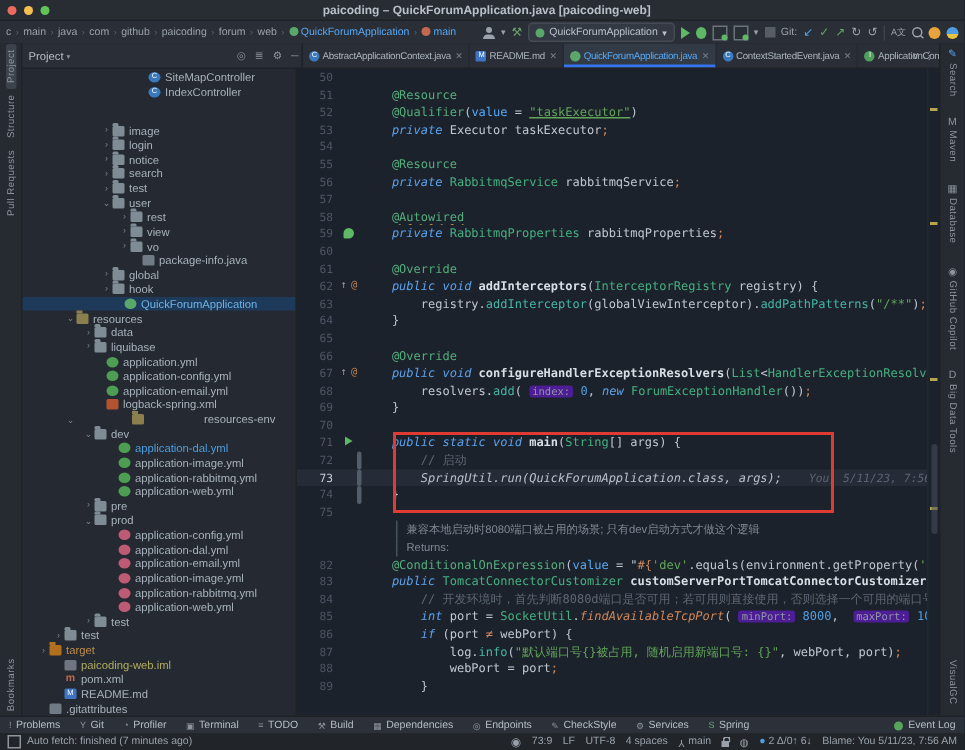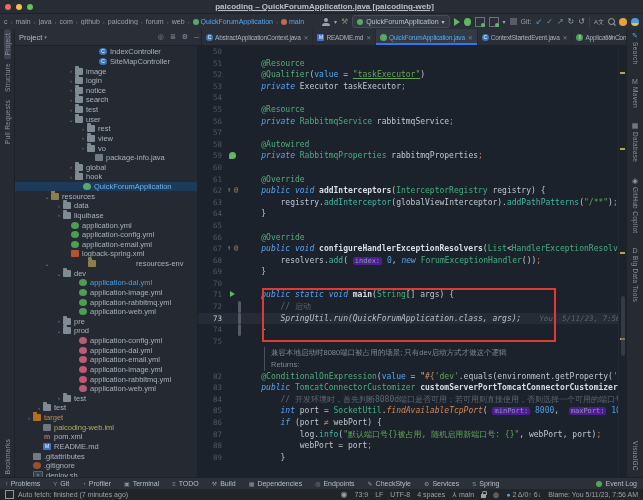--- a/index.html
+++ b/index.html
@@ -1,20 +1,20 @@
 <!DOCTYPE html>
 <html><head>
 <meta charset="utf-8">
 <style>
   html,body{margin:0;padding:0;}
   body{width:643px;height:500px;position:relative;background:#1d232c;font-family:"Liberation Sans",sans-serif;overflow:hidden;-webkit-font-smoothing:antialiased;}
   
   #titlebar{height:13px;background:#282c33;border-bottom:1px solid #1e2227;display:flex;align-items:center;position:relative;}
   .tl{width:6px;height:6px;border-radius:50%;margin-left:5px;display:inline-block;}
-  #title-text{position:absolute;left:6px;right:0;text-align:center;font-size:8px;font-weight:bold;color:#b9c0c9;line-height:13px;text-decoration:underline;}
+  #title-text{position:absolute;left:6px;right:0;text-align:center;font-size:8px;font-weight:bold;color:#b9c0c9;line-height:13px;}
   
   #navbar{height:15px;background:#2a2e36;border-bottom:1px solid #1e2227;display:flex;align-items:center;justify-content:space-between;padding:0 4px;}
   #breadcrumbs{display:flex;align-items:center;gap:2px;font-size:7px;color:#9aa3ad;white-space:nowrap;overflow:hidden;}
   .crumb-sep{color:#5d6670;font-size:6px;padding:0 1px;}
   .crumb.hl{color:#56a8f5;}
   .dot{width:6px;height:6px;border-radius:50%;display:inline-block;margin-right:2px;vertical-align:-1px;}
   #navtools{display:flex;align-items:center;gap:4px;font-size:7.5px;flex:none;}
   .nt{color:#9aa3ad;font-size:8px;line-height:10px;}
   .combo{display:flex;align-items:center;gap:3px;background:#333943;border:1px solid #454b55;border-radius:3px;padding:0 4px;height:11px;font-size:7px;color:#bac2cb;}
   .play{width:0;height:0;border-left:6px solid #5fb865;border-top:4px solid transparent;border-bottom:4px solid transparent;display:inline-block;}
@@ -240,28 +240,28 @@
         <span>∨</span>
         <span>⋮</span>
       </div>
     </div>
 
     <div id="workrow">
       <div id="ppanel">
           <div class="trow" style="padding-left: 76px;">
             <span class="chev"></span>
             <span class="ticon ti-cls">C</span>
+            <span>SiteMapController</span>
+          </div>
+          <div class="trow" style="padding-left: 76px;">
+            <span class="chev"></span>
+            <span class="ticon ti-cls">C</span>
             <span>IndexController</span>
           </div>
-          <div class="trow" style="padding-left: 76px;">
-            <span class="chev"></span>
-            <span class="ticon ti-cls">C</span>
-            <span>SiteMapController</span>
-          </div>
-          <div class="trow" style="padding-left: 52px;">
+          <div class="trow" style="padding-left: 52px; margin-top: 16px;">
             <span class="chev">›</span>
             <span class="ticon ti-fold"></span>
             <span>image</span>
           </div>
           <div class="trow" style="padding-left: 52px;">
             <span class="chev">›</span>
             <span class="ticon ti-fold"></span>
             <span>login</span>
           </div>
           <div class="trow" style="padding-left: 52px;">

